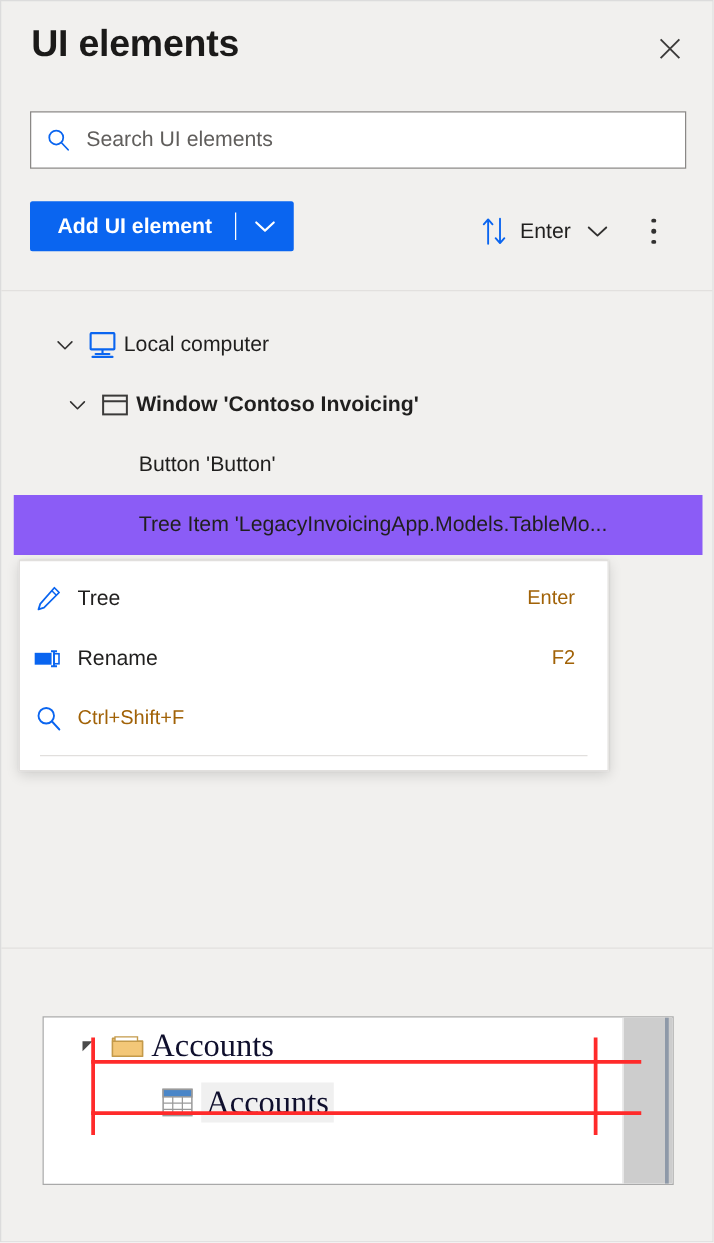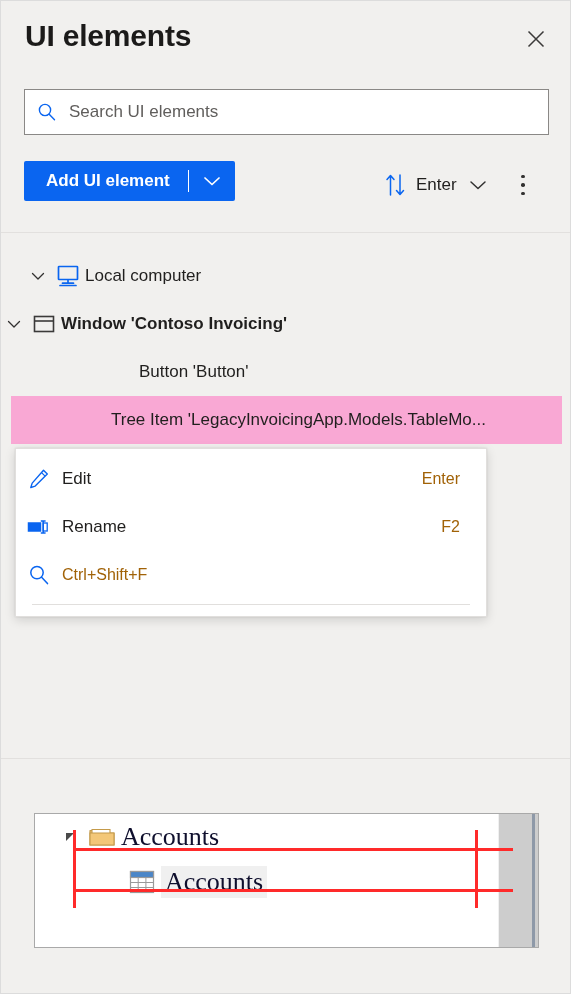--- a/index.html
+++ b/index.html
@@ -138,39 +138,39 @@
   .tree-row {
     position: relative;
     height: 48px;
     display: flex;
     align-items: center;
     font-size: 17px;
     color: #201f1e;
     cursor: pointer;
   }
   .tree-row.selected {
-    background: #f9a8d4;
+    background: #8b5cf6;
     margin: 0 10px;
   }
   .chevron {
     width: 26px;
     display: flex; align-items: center; justify-content: center;
     flex: 0 0 26px;
   }
   .node-icon {
     width: 34px;
     display: flex; align-items: center; justify-content: center;
     flex: 0 0 34px;
   }
   .node-label { white-space: nowrap; }
   .node-label.bold { font-weight: bold; }
 
   .row-root  { padding-left: 24px; }
-  .row-win   { }
-  .row-btn   { padding-left: 110px; margin-left: 28px; }
+  .row-win   { padding-left: 48px; }
+  .row-btn   { padding-left: 110px; }
   .row-tree  { padding-left: 100px; }
 
   
   .ctxmenu {
     position: absolute;
     left: 14px; top: 447px;
     width: 472px;
     background: #ffffff;
     border: 1px solid #e1dfdd;
     box-shadow: 0 3px 10px rgba(0,0,0,0.14), 0 0 2px rgba(0,0,0,0.10);
@@ -331,21 +331,21 @@
       <span style="display:flex;flex-direction:column;align-items:center;">
         <span class="kebab-dot"></span>
         <span class="kebab-dot"></span>
         <span class="kebab-dot"></span>
       </span>
     </div>
   </div>
 
   <div class="tree">
 
-    <div class="tree-row row-root" style="margin-top:18px;">
+    <div class="tree-row row-root" style="margin-top:18px;margin-left:14px;">
       <span class="chevron">
         <svg width="14" height="10" viewBox="0 0 14 10">
           <path d="M1.5 2.5 L7 8 L12.5 2.5" stroke="#323130" stroke-width="1.3" fill="none" stroke-linecap="round" stroke-linejoin="round"></path>
         </svg>
       </span>
       <span class="node-icon">
         <svg width="26" height="24" viewBox="0 0 26 24">
           <rect x="3.5" y="2.5" width="19" height="13" rx="0.6" stroke="#0a65f0" stroke-width="1.7" fill="none"></rect>
           <path d="M13 15.5 L13 19" stroke="#0a65f0" stroke-width="1.7"></path>
           <path d="M5 21.5 L21 21.5" stroke="#0a65f0" stroke-width="1.7" stroke-linecap="round"></path>
@@ -381,21 +381,21 @@
 
   <div class="ctxmenu">
 
     <div class="ctx-item">
       <span class="ctx-icon">
         <svg width="22" height="22" viewBox="0 0 22 22">
           <path d="M15.5 2.2 L19.3 6 L7.2 18.1 L2.8 19.5 L4.2 15.1 Z" stroke="#0a65f0" stroke-width="1.4" fill="none" stroke-linejoin="round"></path>
           <path d="M13.3 4.4 L17.1 8.2" stroke="#0a65f0" stroke-width="1.2"></path>
         </svg>
       </span>
-      <span class="ctx-label">Edit</span>
+      <span class="ctx-label">Tree</span>
       <span class="ctx-shortcut">Enter</span>
     </div>
 
     <div class="ctx-item">
       <span class="ctx-icon">
         <svg width="24" height="20" viewBox="0 0 24 20">
           <rect x="1.5" y="6" width="12" height="8" stroke="#0a65f0" stroke-width="1.5" fill="#0a65f0"></rect>
           <path d="M16.2 4 L16.2 16" stroke="#0a65f0" stroke-width="1.5"></path>
           <path d="M13.8 4 L18.6 4 M13.8 16 L18.6 16" stroke="#0a65f0" stroke-width="1.5"></path>
           <rect x="16.2" y="6" width="4" height="8" stroke="#0a65f0" stroke-width="1.3" fill="none"></rect>

